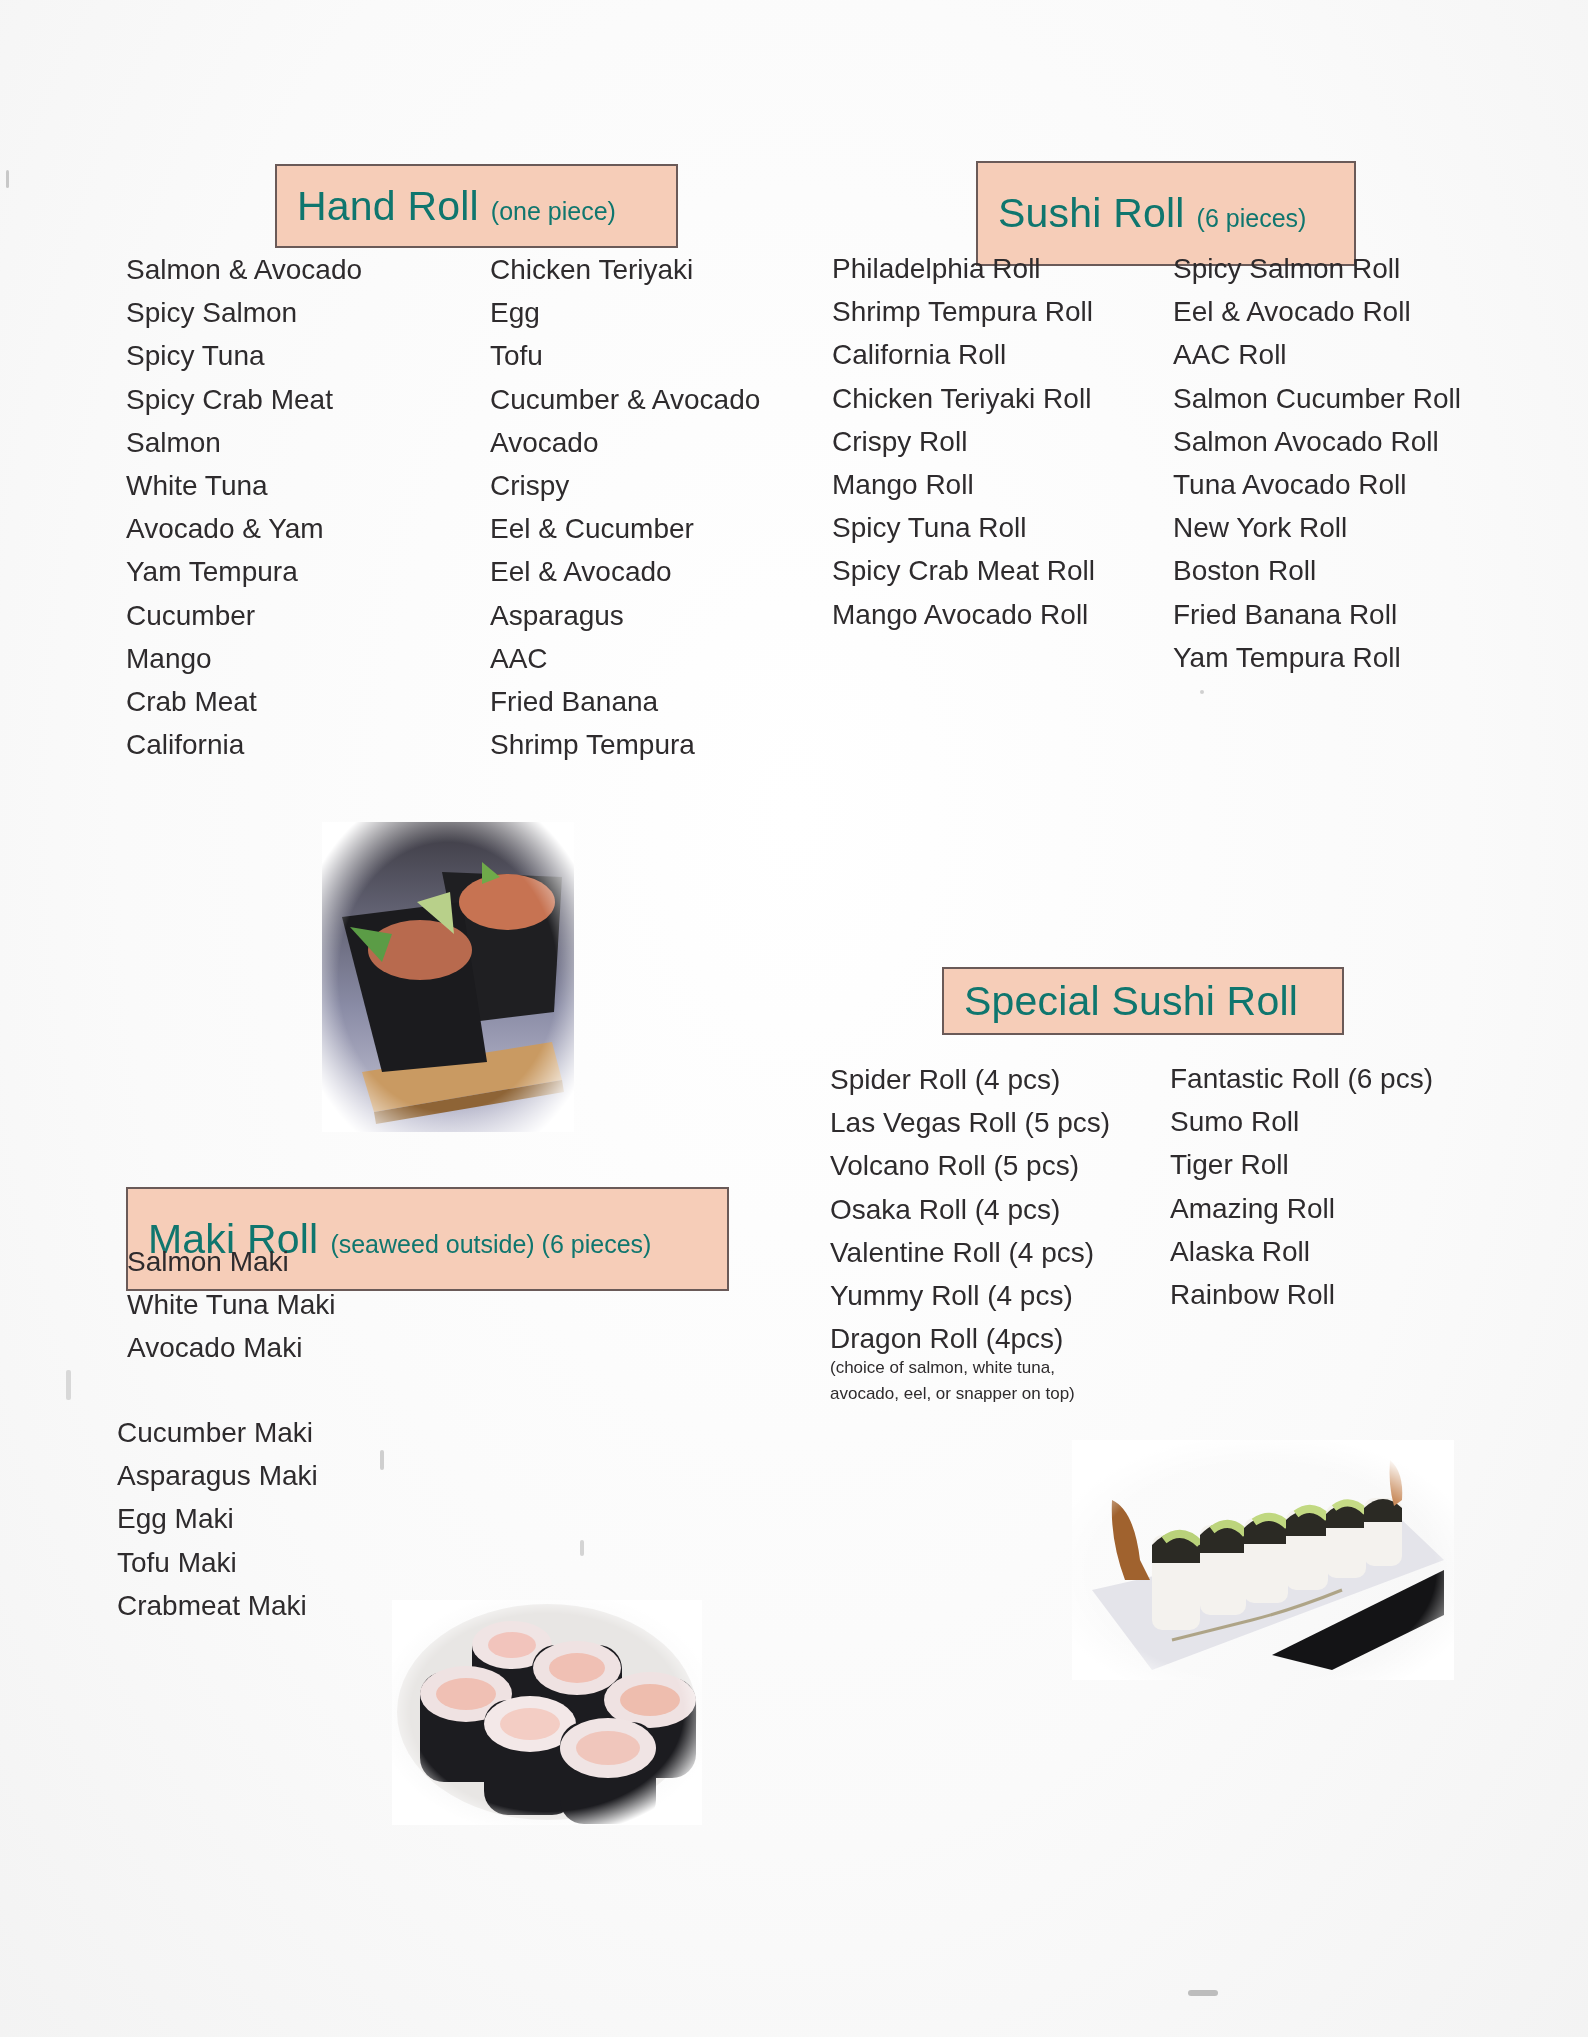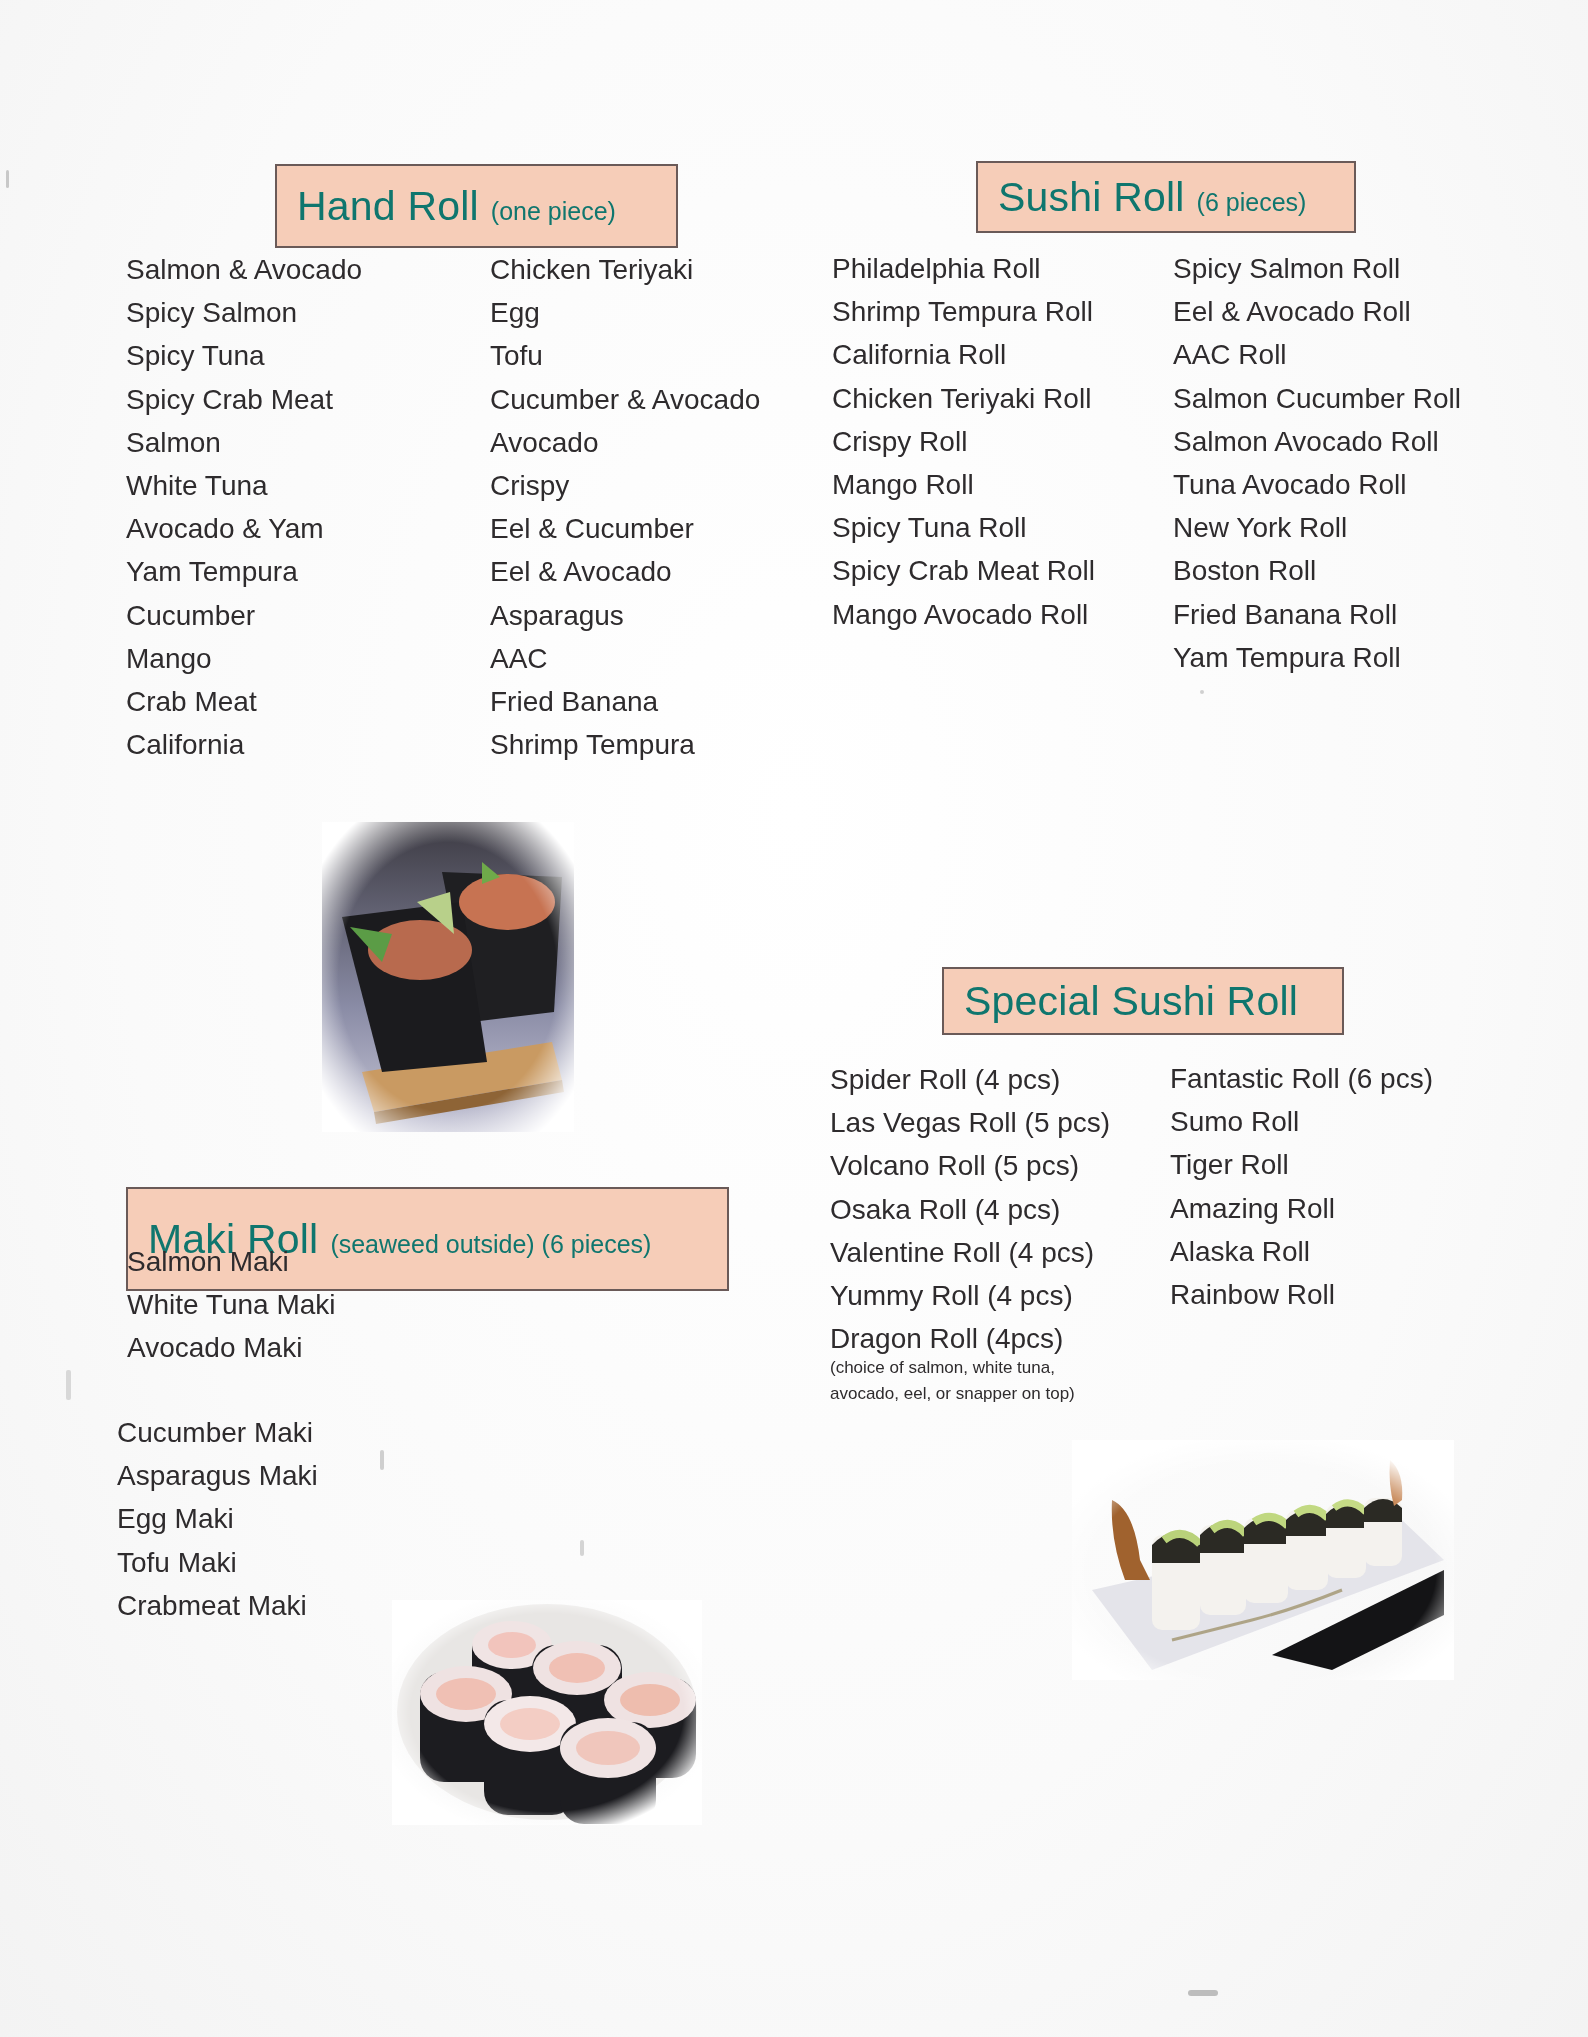--- a/index.html
+++ b/index.html
@@ -164,21 +164,21 @@
         <ellipse cx="138" cy="124" rx="46" ry="28" fill="#f3e8e8"></ellipse>
         <ellipse cx="138" cy="124" rx="30" ry="16" fill="#f3cdc4"></ellipse>
         <rect x="168" y="122" width="96" height="102" rx="24" fill="#1c1c20"></rect>
         <ellipse cx="216" cy="148" rx="48" ry="30" fill="#f0e4e4"></ellipse>
         <ellipse cx="216" cy="148" rx="32" ry="17" fill="#f0c6bc"></ellipse>
       </g>
       <rect width="310" height="225" fill="url(#mkfade)"></rect>
     </svg>
   </div>
 
-  <div class="heading" style="left:976px; top:161px; width:380px; height:72px;">
+  <div class="heading" style="left:976px; top:161px; width:380px; height:105px;">
     <span class="main">Sushi Roll</span>
     <span class="sub">(6 pieces)</span>
   </div>
   <ul class="col" style="left:832px; top:247px;">
     <li>Philadelphia Roll</li>
     <li>Shrimp Tempura Roll</li>
     <li>California Roll</li>
     <li>Chicken Teriyaki Roll</li>
     <li>Crispy Roll</li>
     <li>Mango Roll</li>

